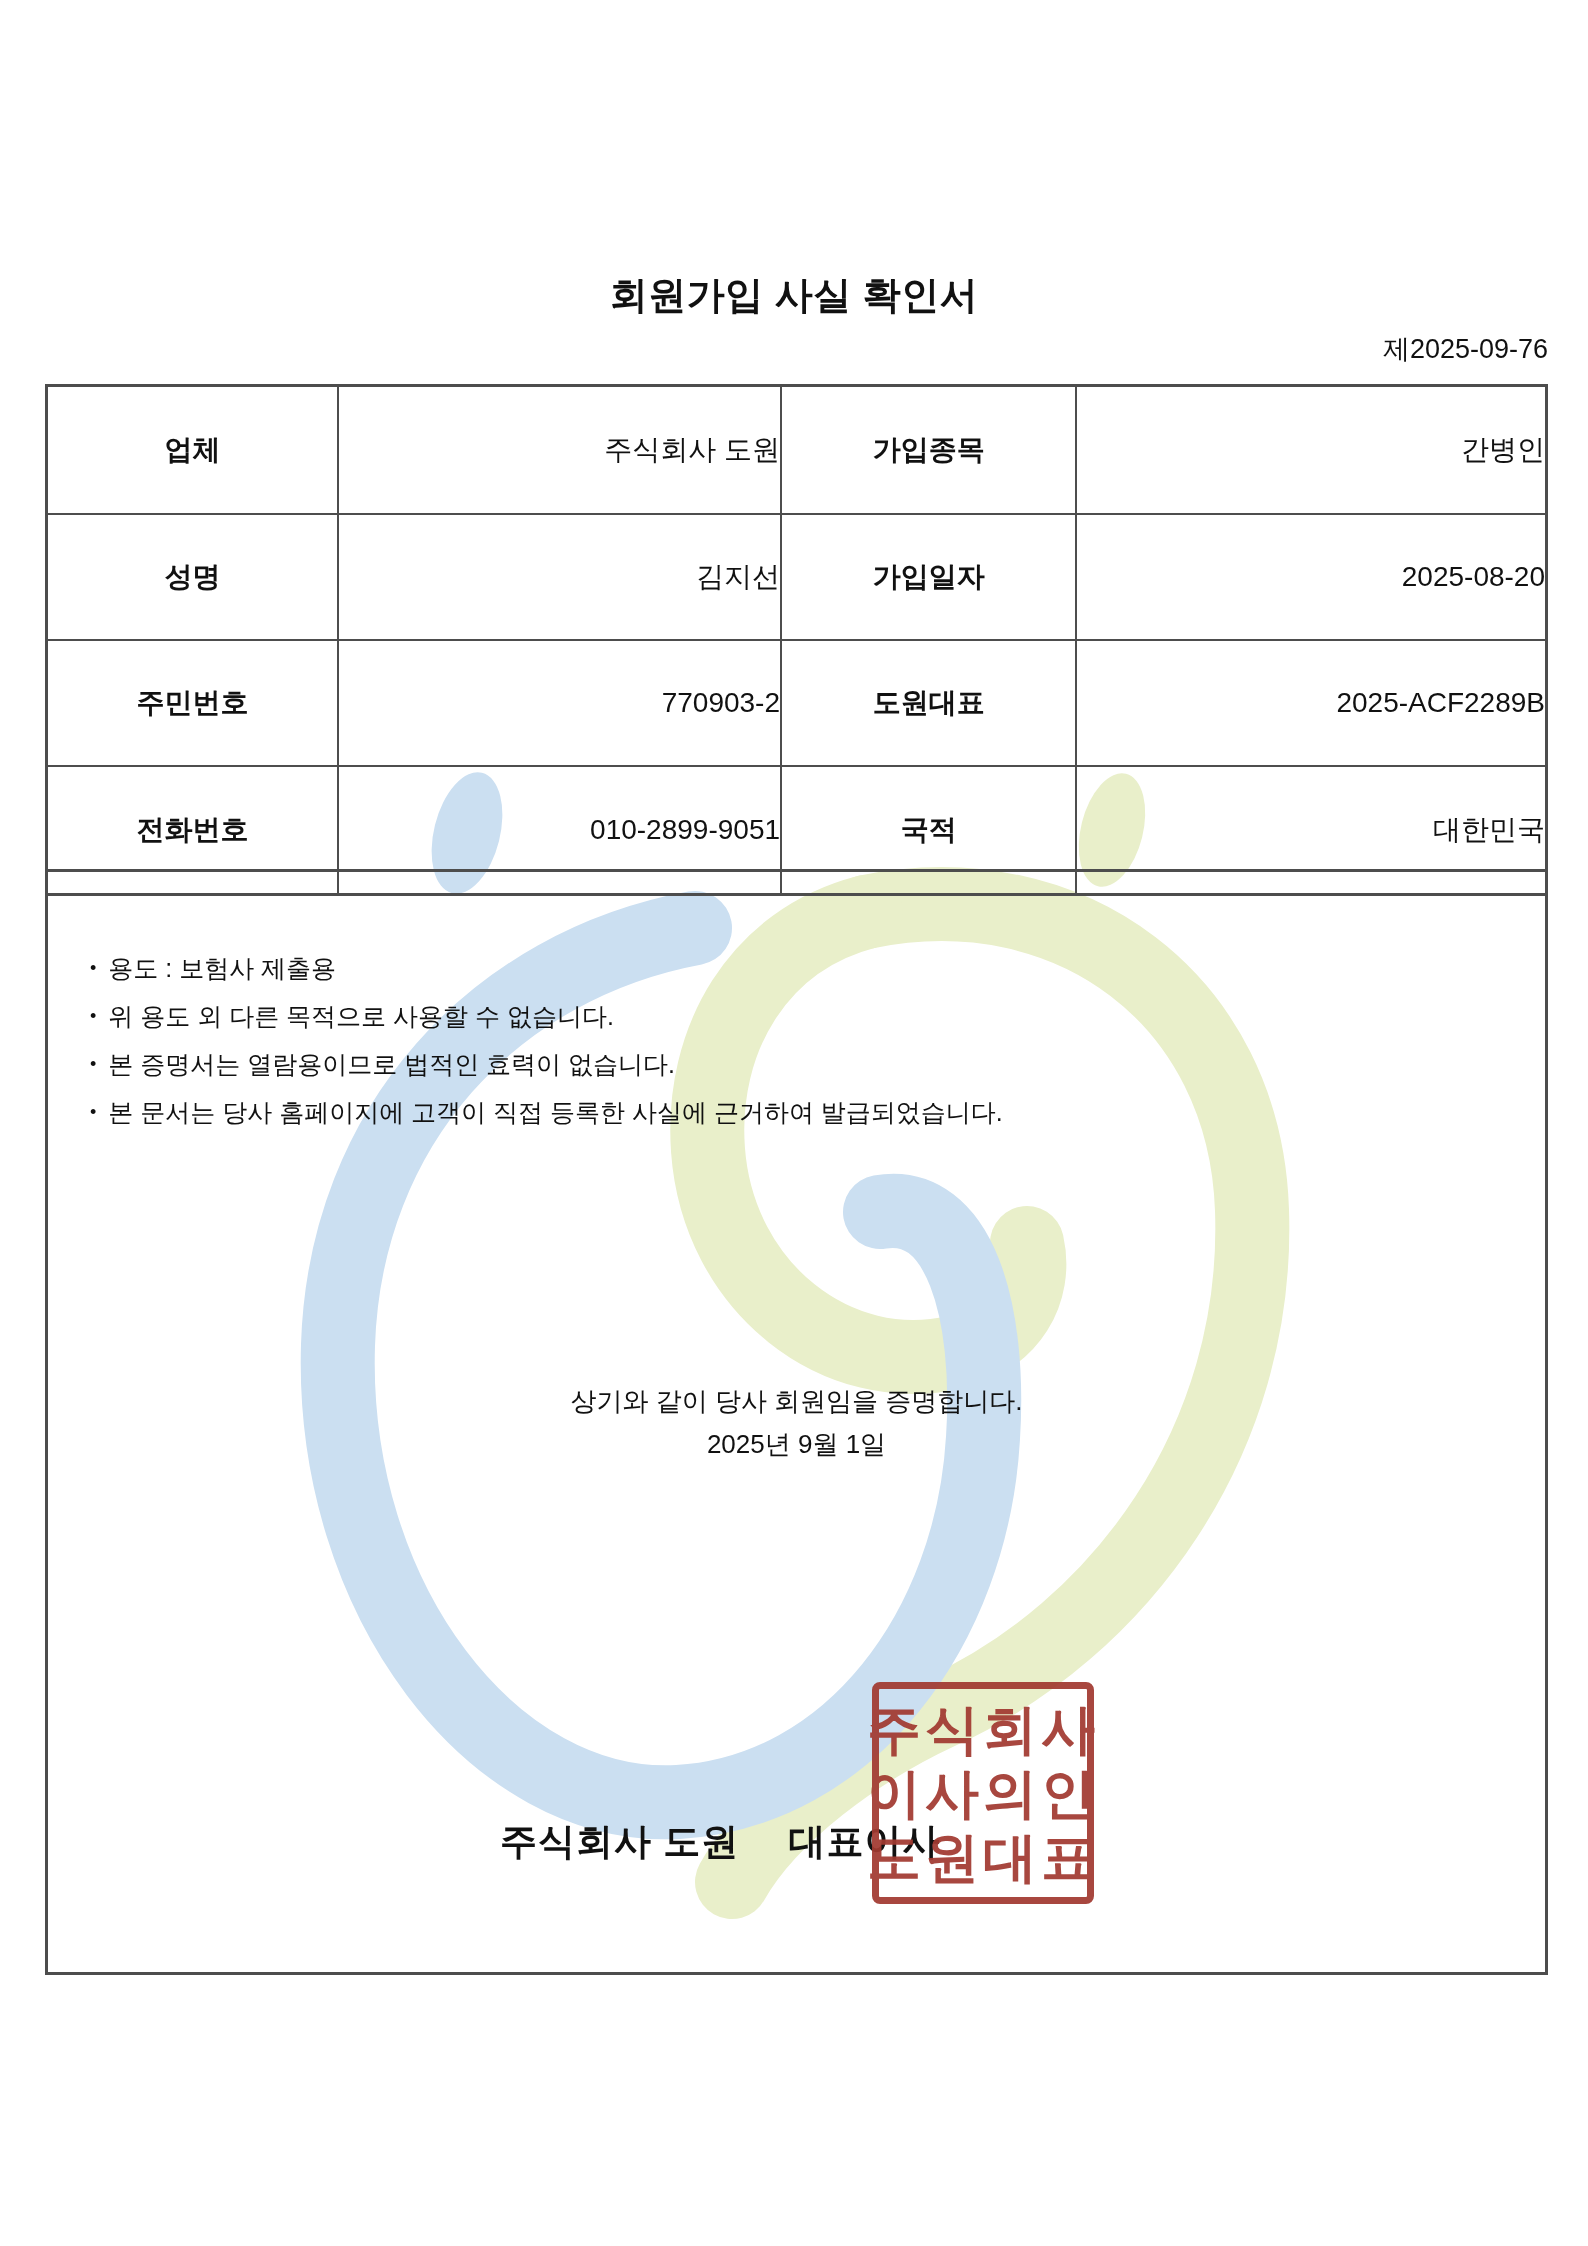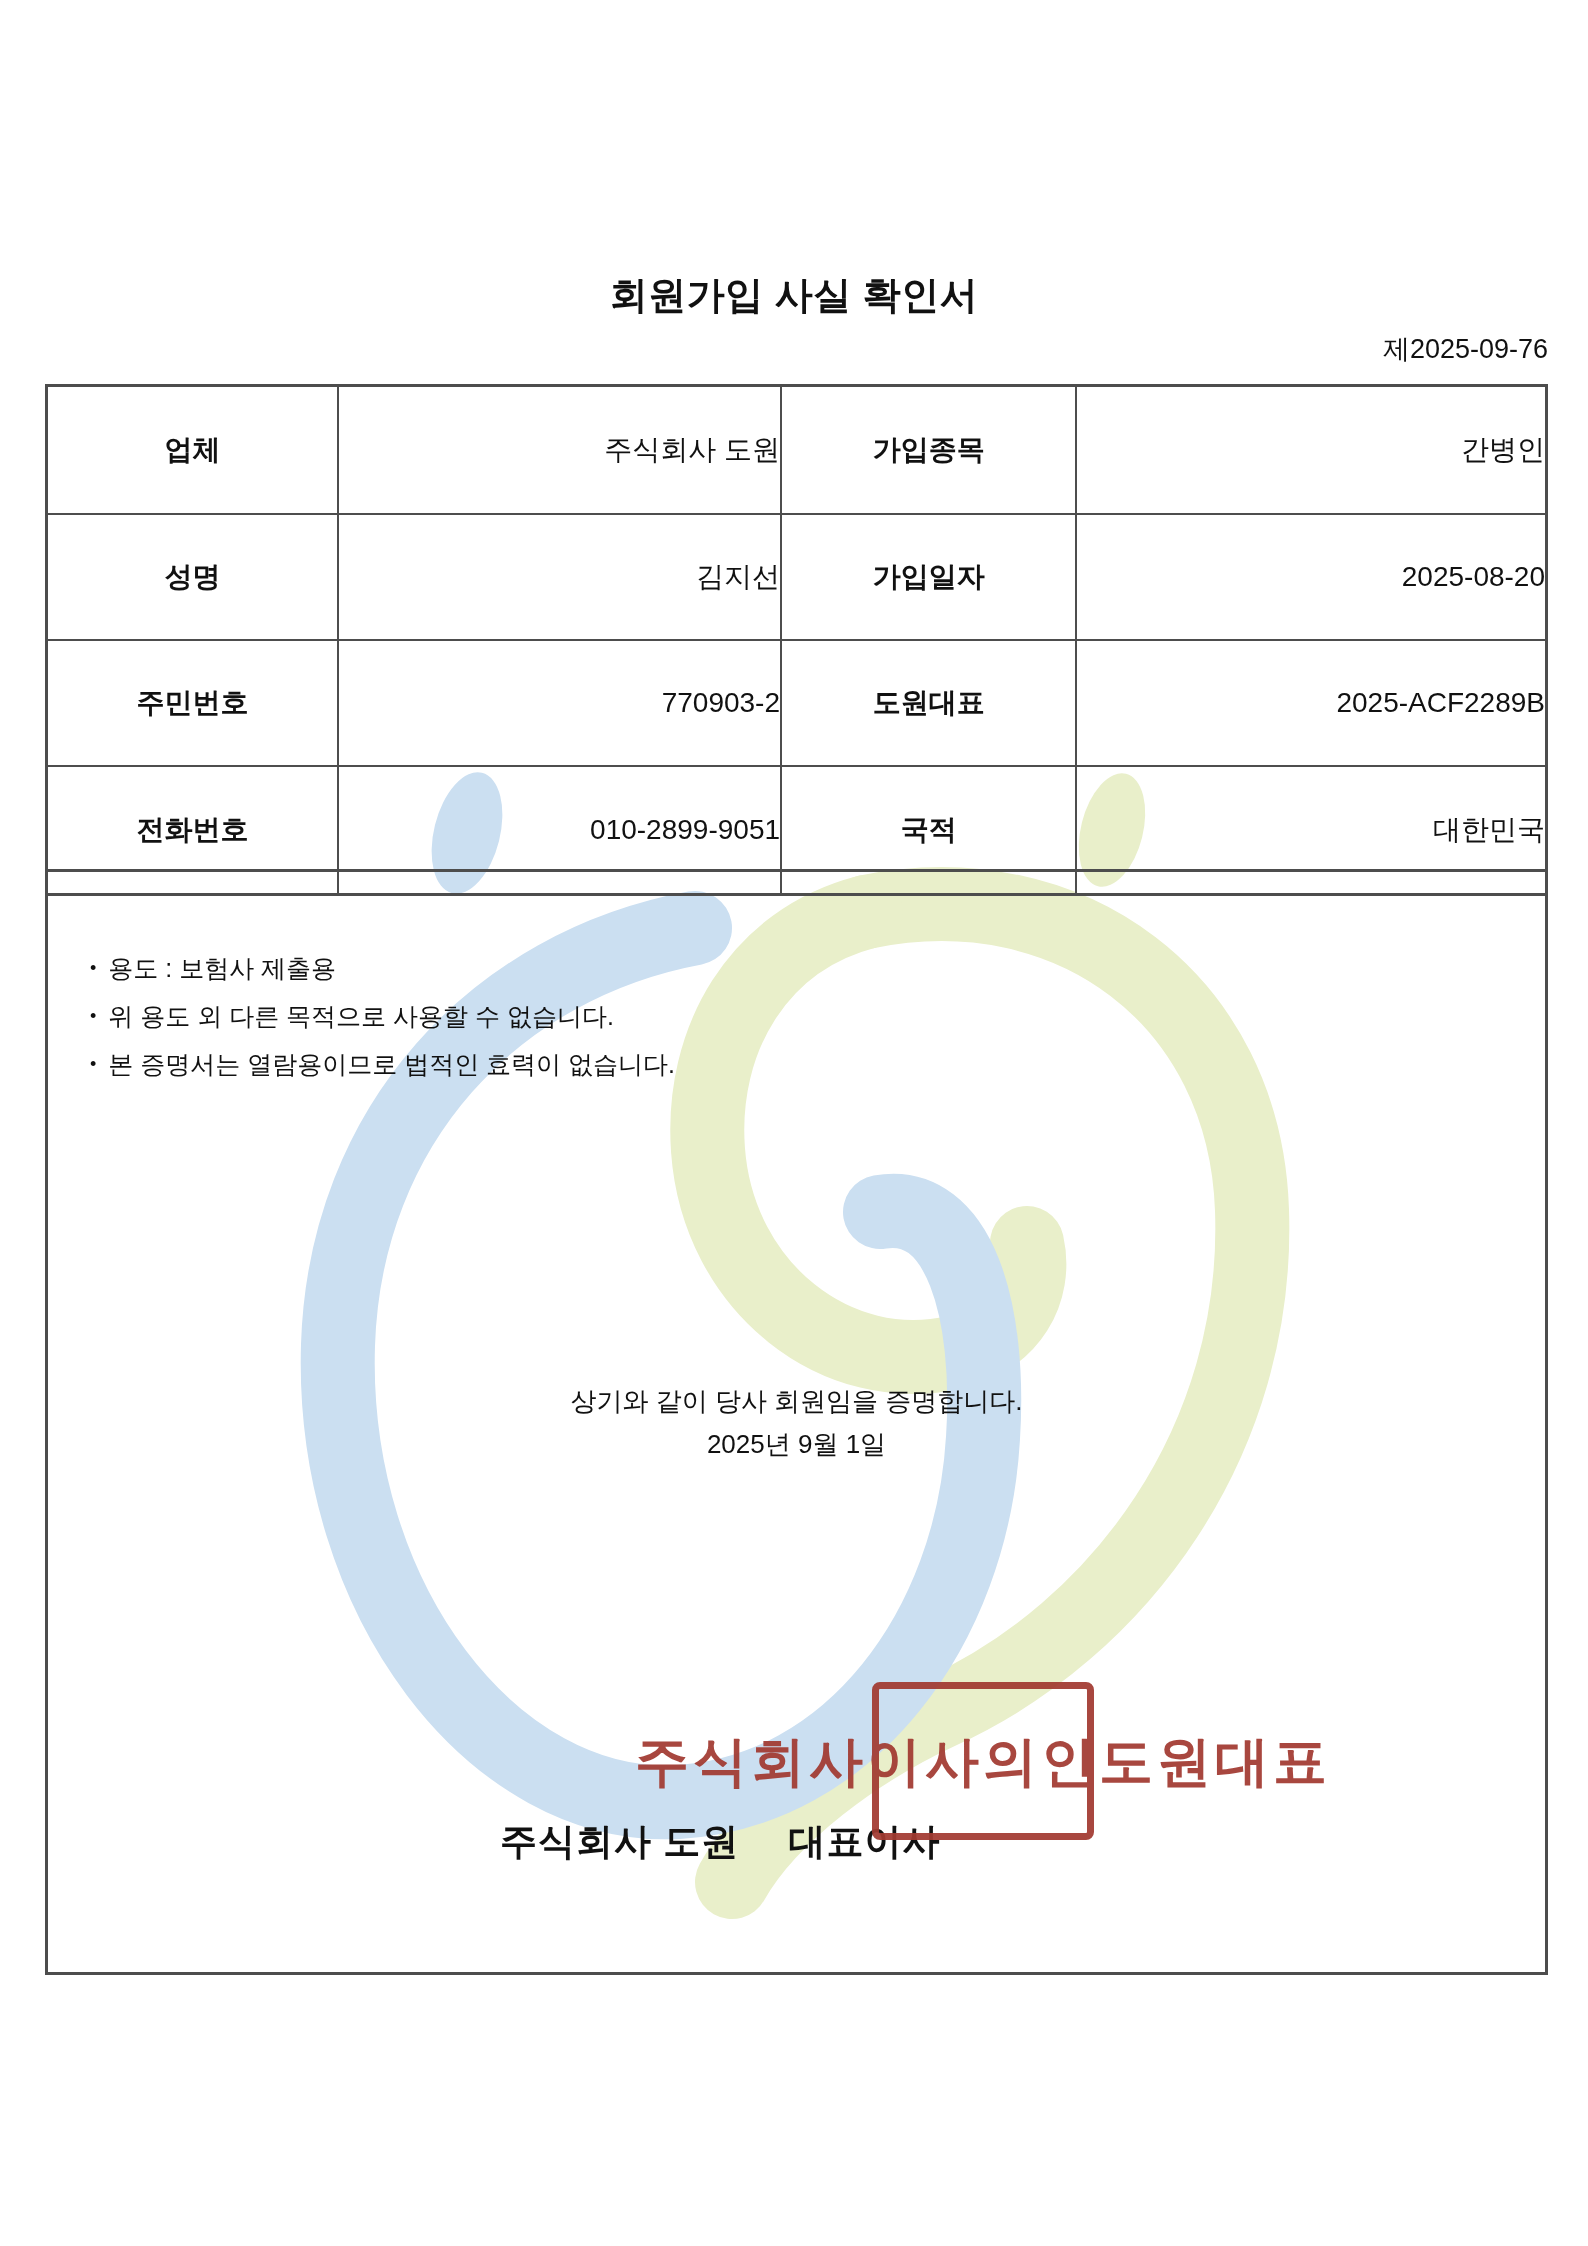--- a/index.html
+++ b/index.html
@@ -64,23 +64,23 @@
     text-align:center;font-size:26px;line-height:43px;
   }
   .company-line{
     position:absolute;top:905px;left:452px;
     font-size:37px;font-weight:bold;white-space:pre;
     letter-spacing:1px;
     margin-top:40px;
   }
   .seal{
     position:absolute;top:810px;left:824px;
-    width:222px;height:158px;box-sizing:border-box;
+    width:222px;height:222px;box-sizing:border-box;
     border:7px solid #a23a31;border-radius:8px;
-    display:flex;flex-direction:row;
+    display:flex;flex-direction:column;
     justify-content:center;align-items:center;
     color:#a23a31;font-weight:bold;
     font-size:54px;line-height:64px;letter-spacing:4px;
     text-align:center;opacity:0.93;
   }
   .seal-line{white-space:nowrap;}
 </style>
 </head>
 <body>
 
@@ -139,20 +139,23 @@
     <ul class="notes-list">
       <li class="note-item">
         <span>용도 : 보험사 제출용</span>
       </li>
       <li class="note-item">
         <span>위 용도 외 다른 목적으로 사용할 수 없습니다.</span>
       </li>
       <li class="note-item">
         <span>본 증명서는 열람용이므로 법적인 효력이 없습니다.</span>
       </li>
+      <li class="note-item">
+        <span>본 문서는 당사 홈페이지에 고객이 직접 등록한 사실에 근거하여 발급되었습니다.</span>
+      </li>
     </ul>
 
     <div class="statement">
       <div>상기와 같이 당사 회원임을 증명합니다.</div>
       <div>2025년 9월 1일</div>
     </div>
 
     <div class="company-line">주식회사 도원　 대표이사</div>
 
     <div class="seal">

